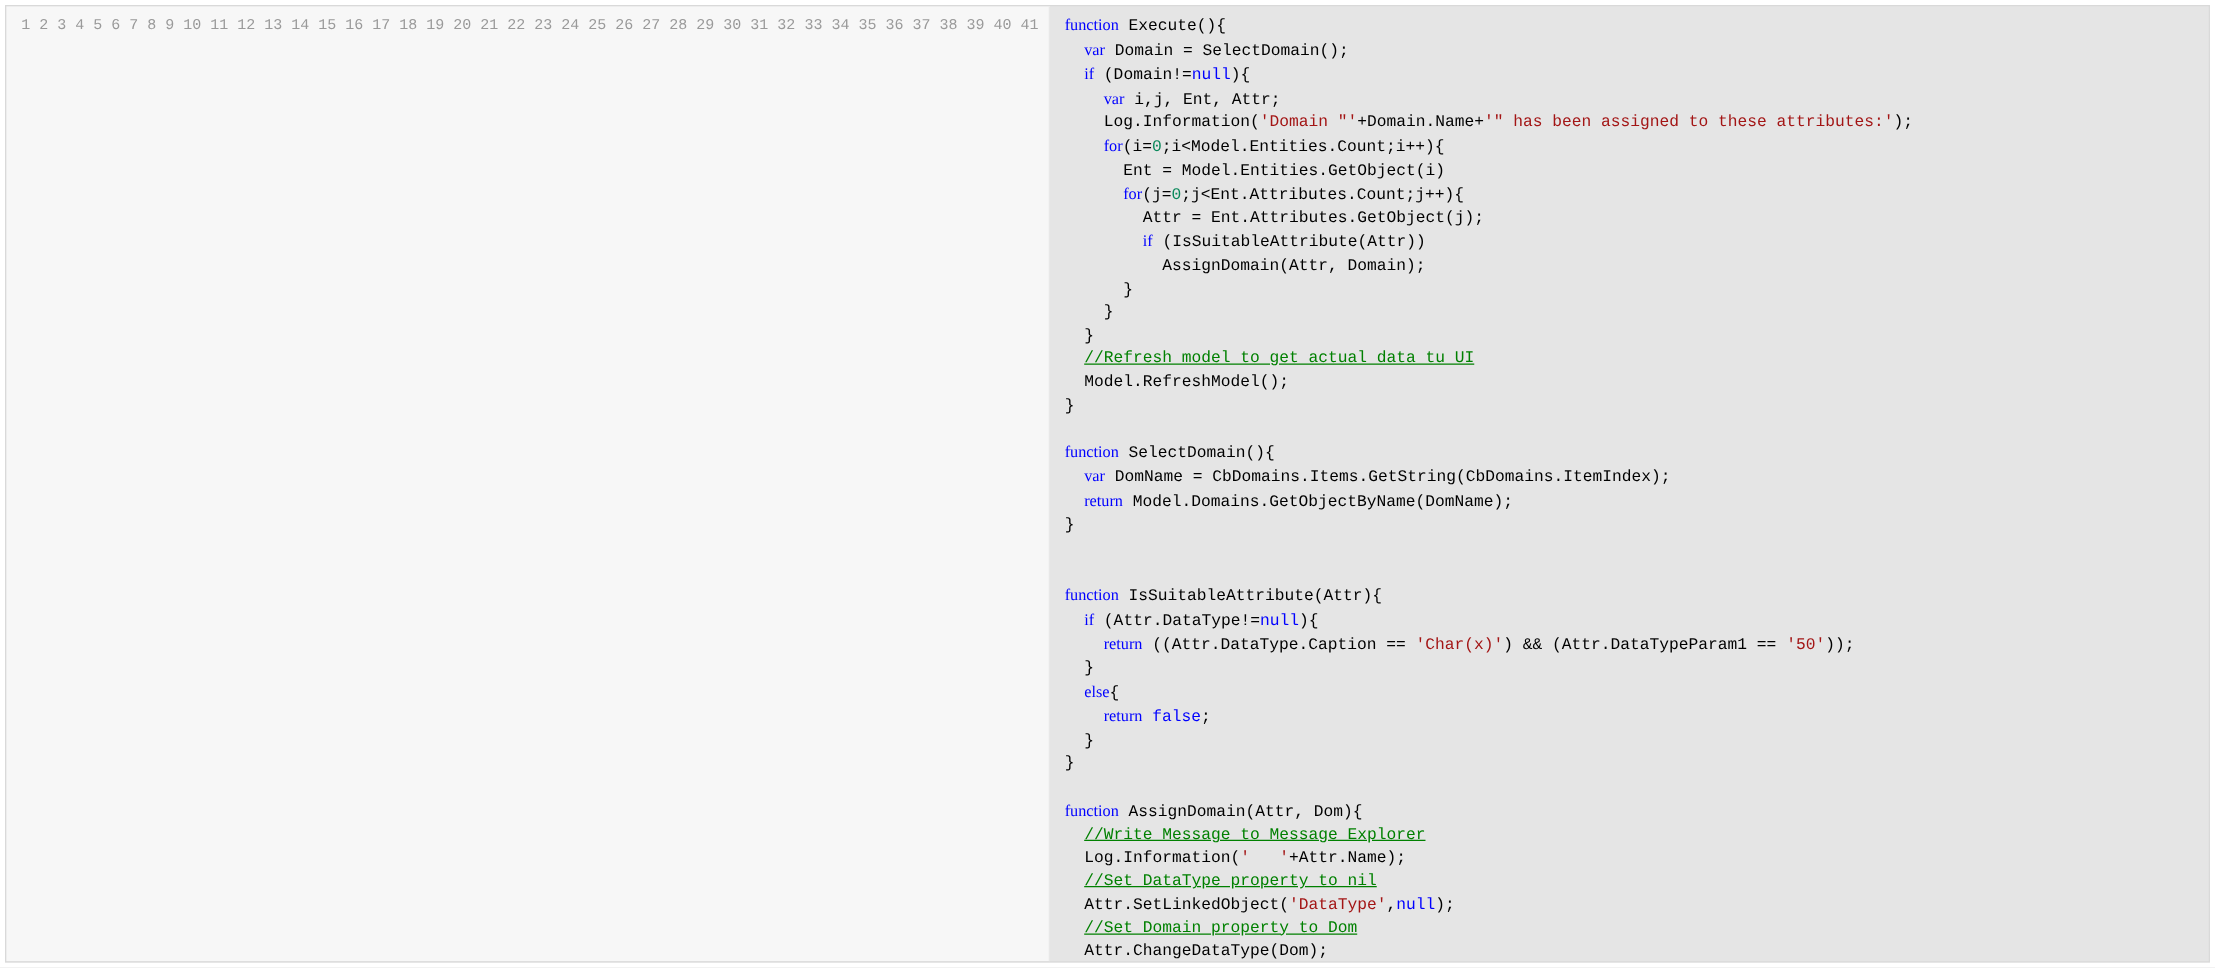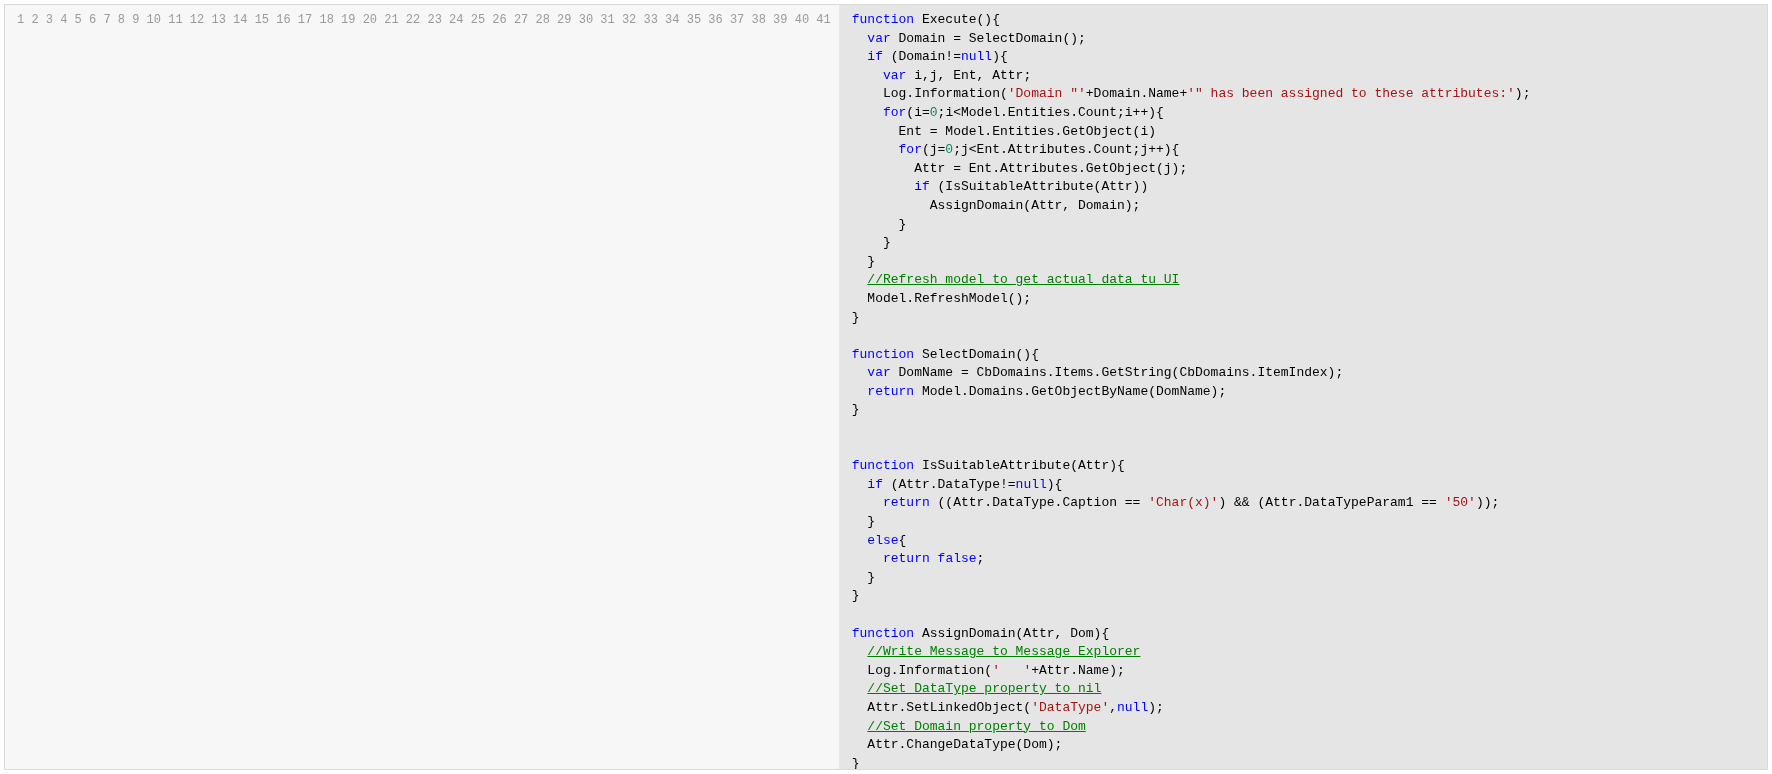--- a/index.html
+++ b/index.html
@@ -28,21 +28,21 @@
     min-width: 40px;
   }
   .code {
     flex: 1;
     padding: 6px 12px;
     line-height: 18.6px;
     white-space: pre;
     overflow: auto;
     color: #000;
   }
-  .kw   { color: #0000ff; }   
+  .kw   { color: #0000ff; font-family: Liberation Serif, serif; }   
   .str  { color: #a31515; }   
   .num  { color: #09885a; }   
   .cm   { color: #008000; text-decoration: underline; }   
   .fn   { color: #000000; }
   .lit  { color: #0000ff; }   
 </style>
 </head>
 <body>
 
 <div class="editor">

